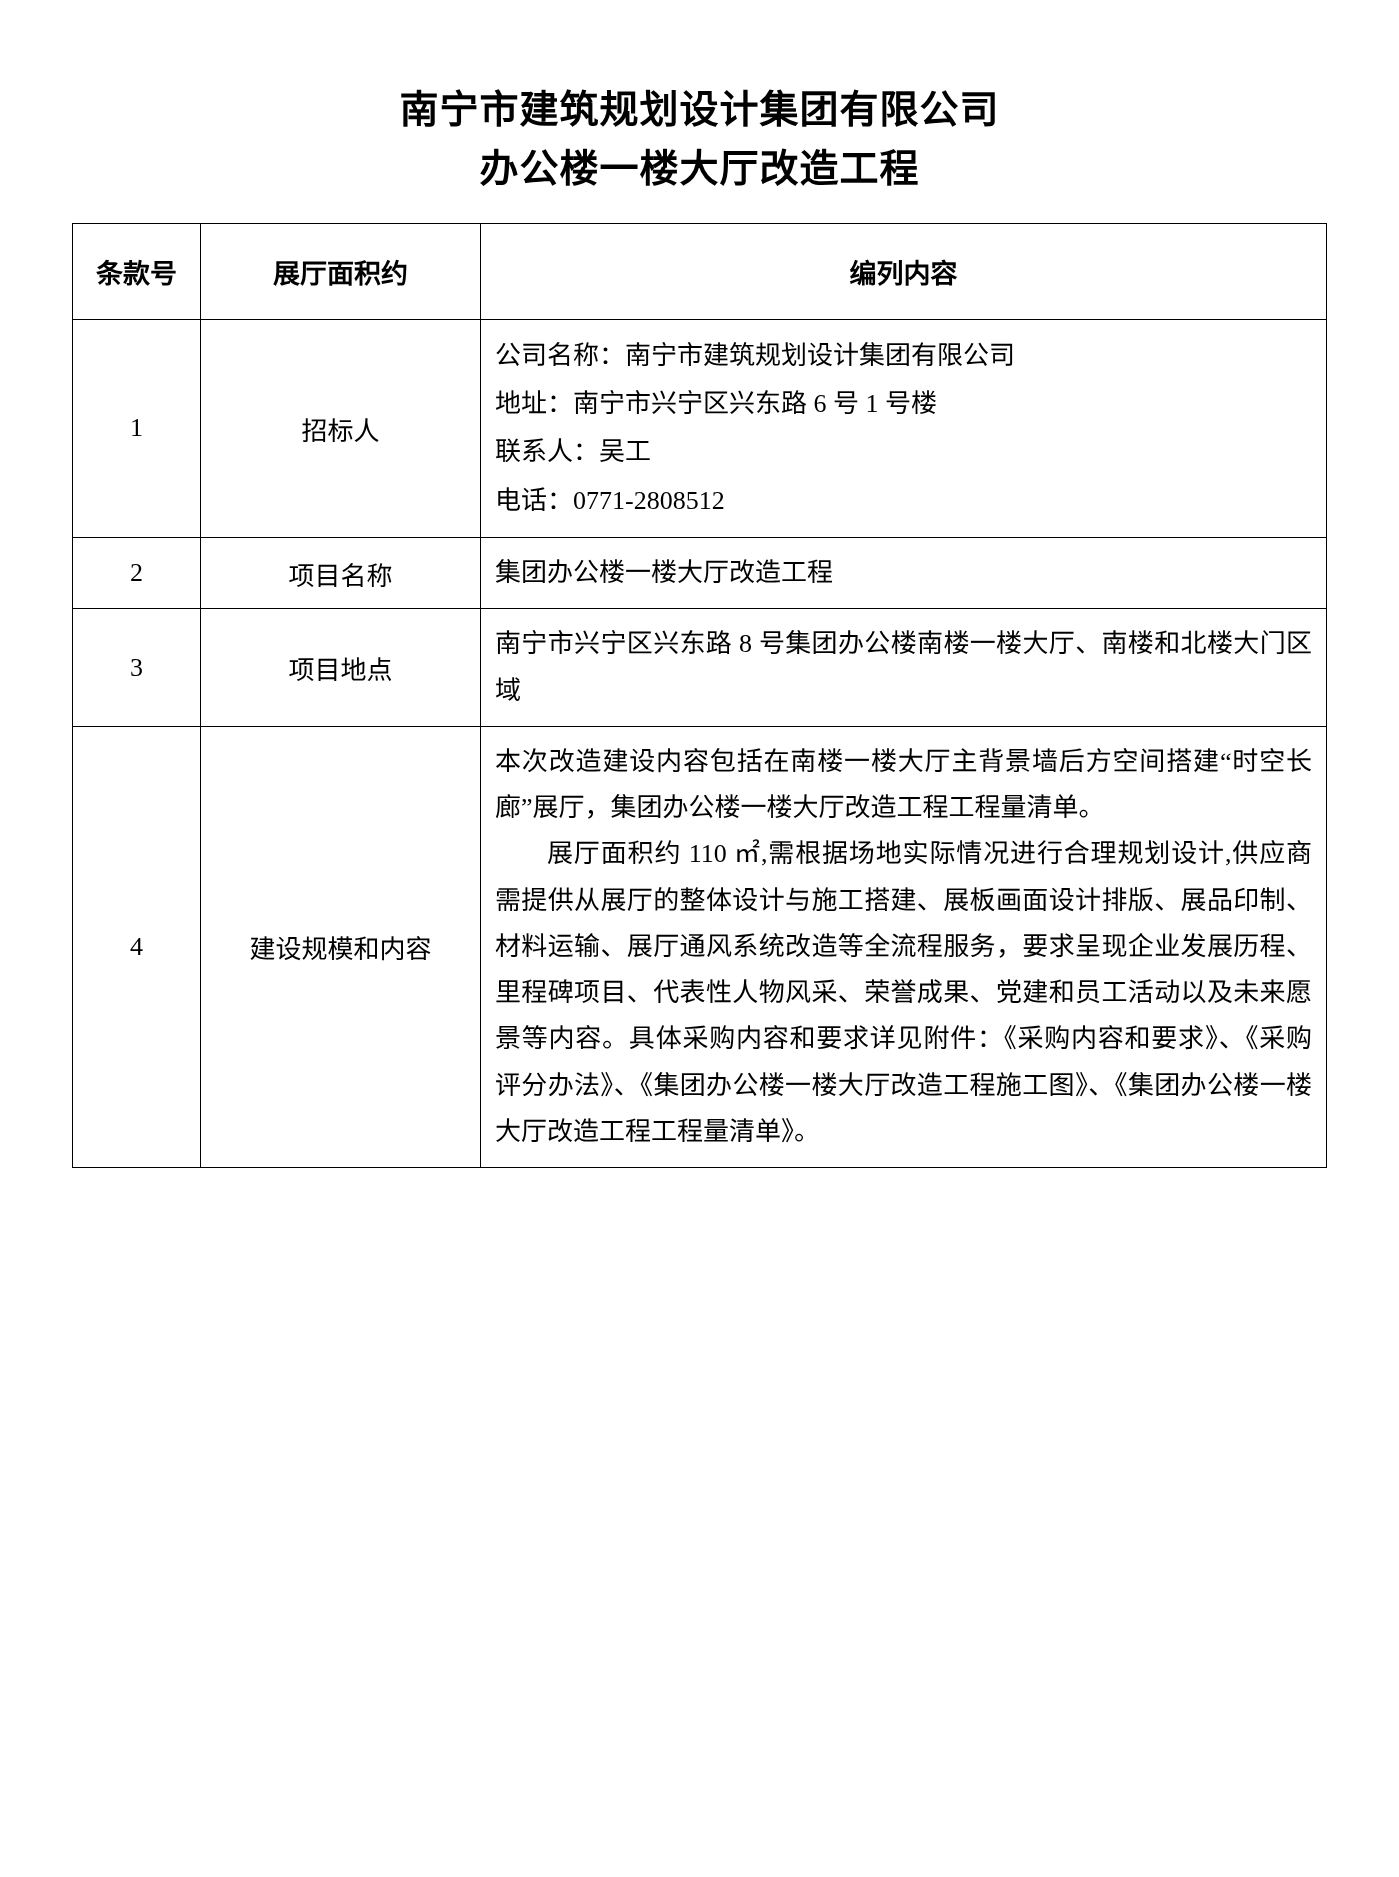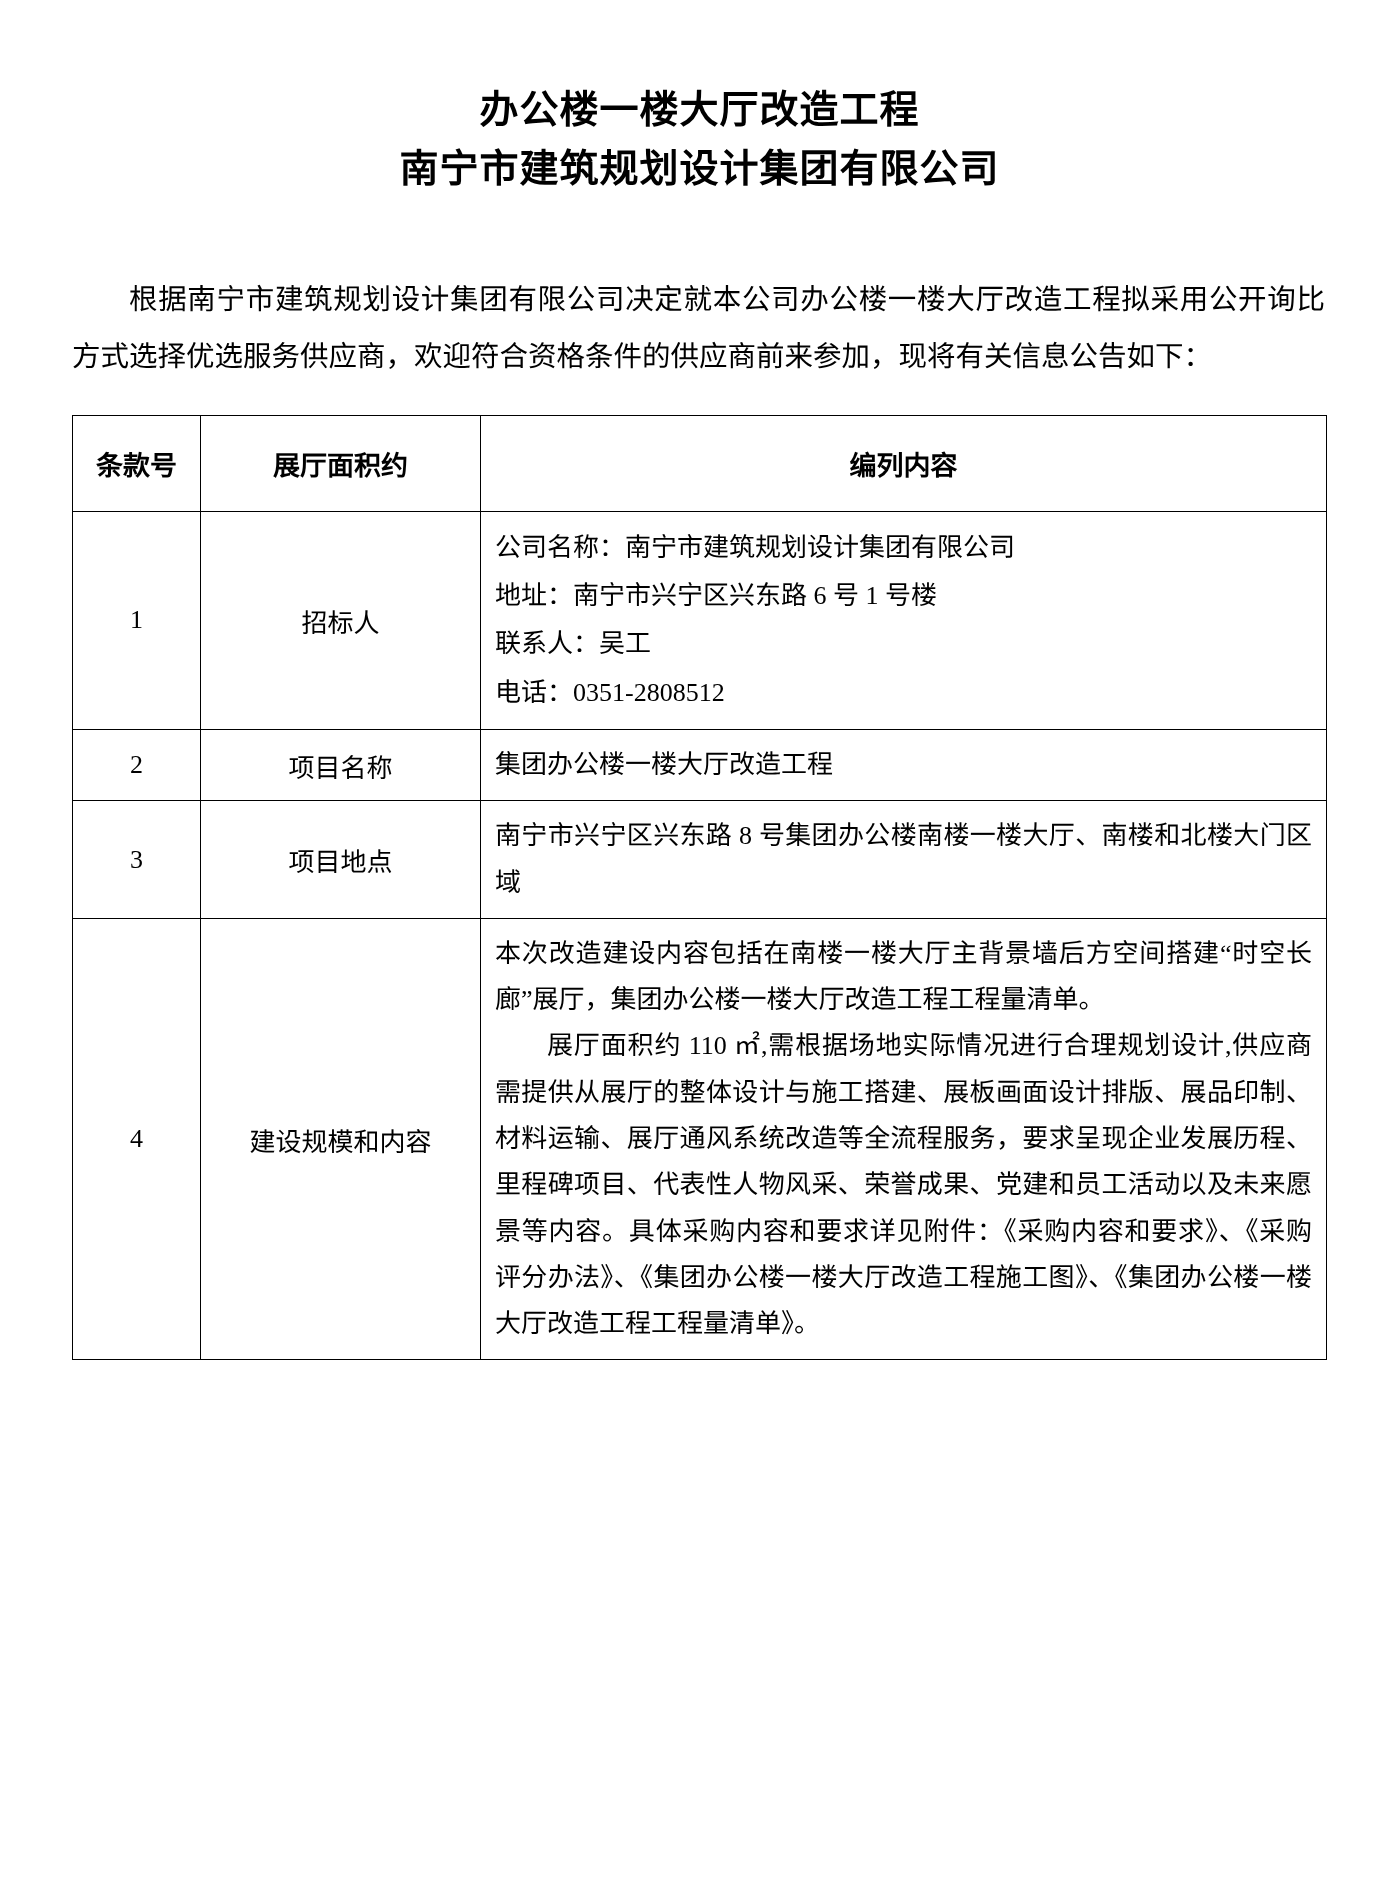--- a/index.html
+++ b/index.html
@@ -86,25 +86,24 @@
   }
   td.row1 .p { line-height: 1.86; }
   td.tall { padding-top: 18px; padding-bottom: 18px; }
 </style>
 </head>
 <body>
 
 <div class="page">
 
   <div class="doc-title">
+    <span class="line">南宁市建筑规划设计集团有限公司</span>
     <span class="line">办公楼一楼大厅改造工程</span>
-    <span class="line">南宁市建筑规划设计集团有限公司</span>
   </div>
 
-  <p class="intro">根据南宁市建筑规划设计集团有限公司决定就本公司办公楼一楼大厅改造工程拟采用公开询比方式选择优选服务供应商，欢迎符合资格条件的供应商前来参加，现将有关信息公告如下：</p>
 
   <table class="info-table">
     <colgroup>
       <col class="c1">
       <col class="c2">
       <col class="c3">
     </colgroup>
     <thead>
       <tr>
         <th>条款号</th>
@@ -113,21 +112,21 @@
       </tr>
     </thead>
     <tbody>
       <tr>
         <td class="num">1</td>
         <td class="name">招标人</td>
         <td class="content row1 tall">
           <div class="p">公司名称：南宁市建筑规划设计集团有限公司</div>
           <div class="p">地址：南宁市兴宁区兴东路 6 号 1 号楼</div>
           <div class="p">联系人：吴工</div>
-          <div class="p">电话：0351-2808512</div>
+          <div class="p">电话：0771-2808512</div>
         </td>
       </tr>
       <tr>
         <td class="num">2</td>
         <td class="name">项目名称</td>
         <td class="content tall">
           <div class="p">集团办公楼一楼大厅改造工程</div>
         </td>
       </tr>
       <tr>

